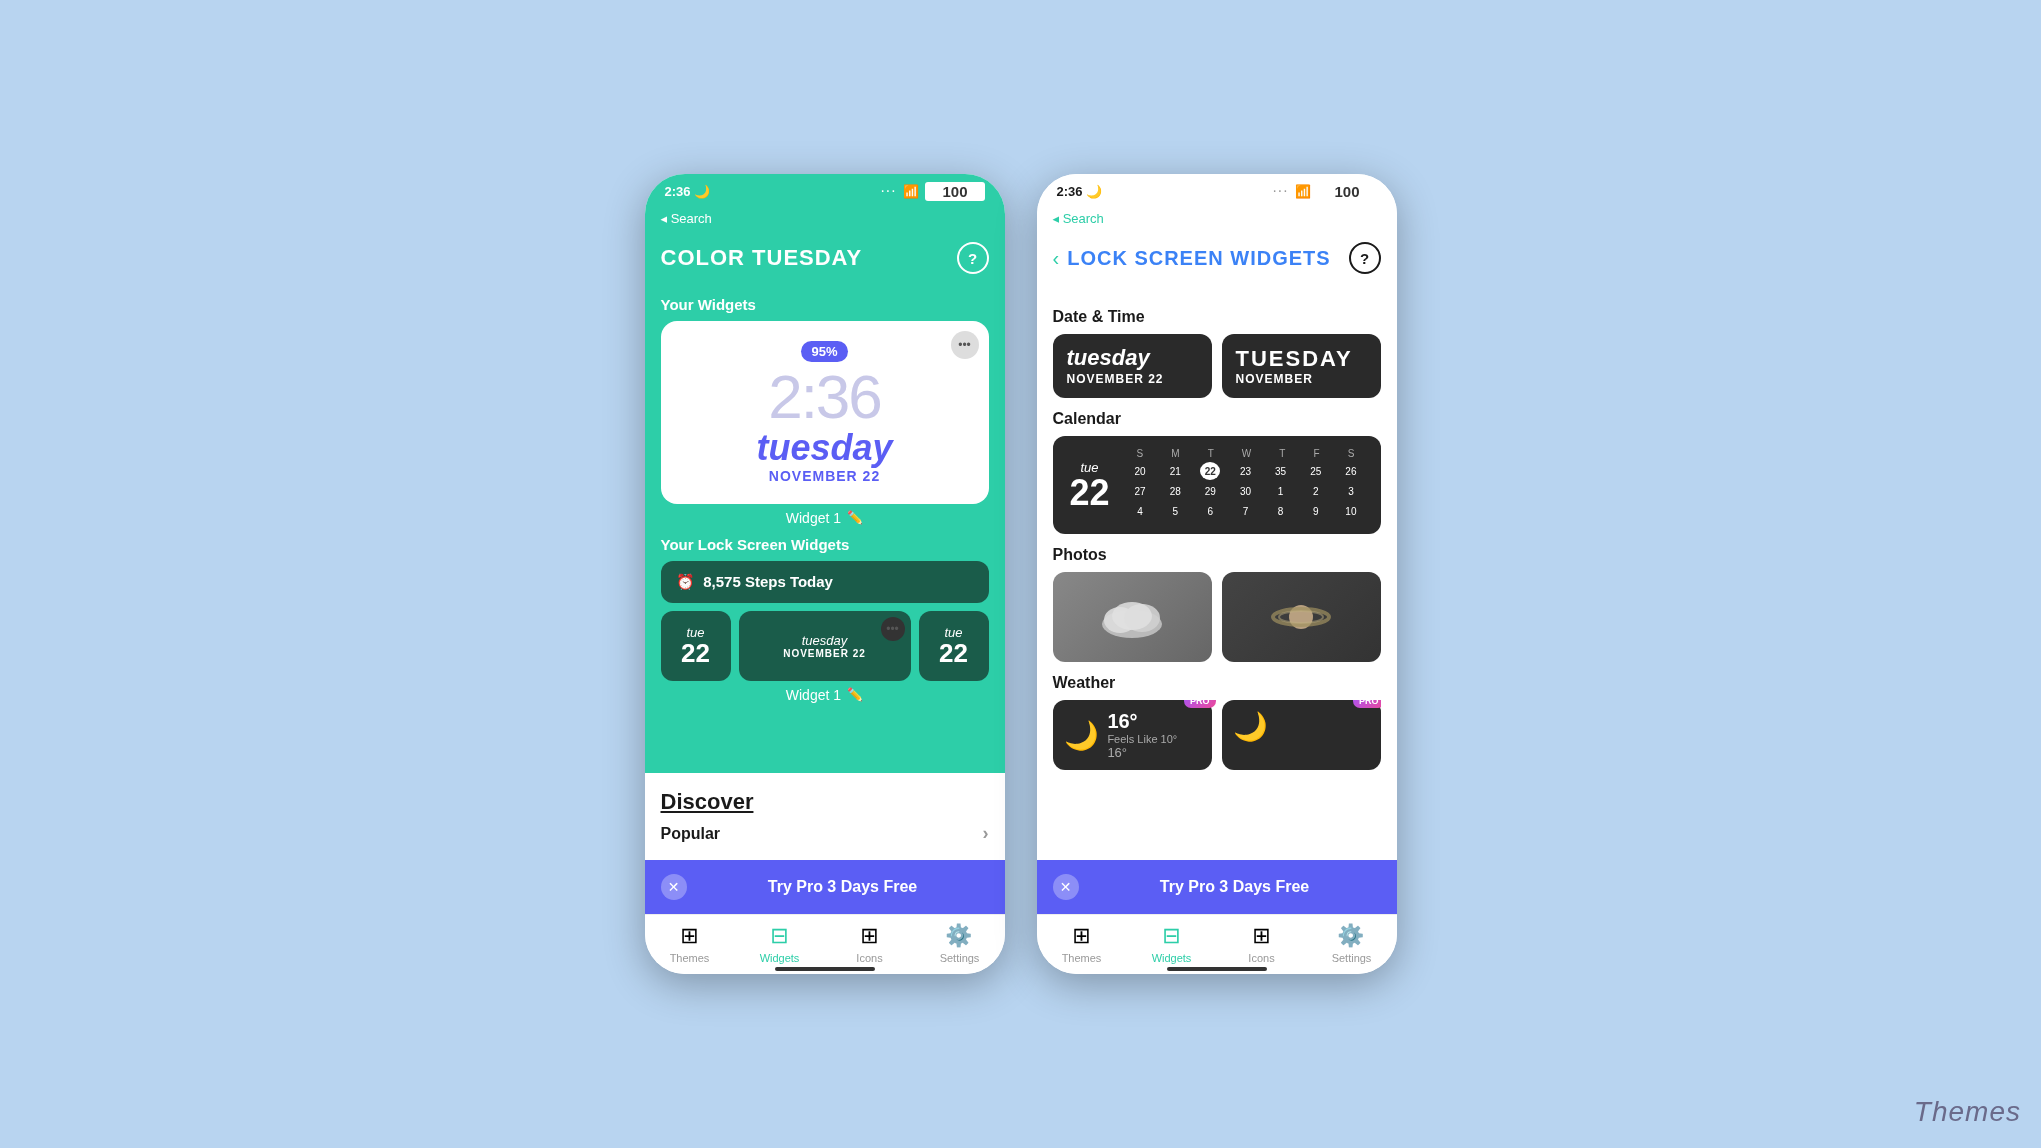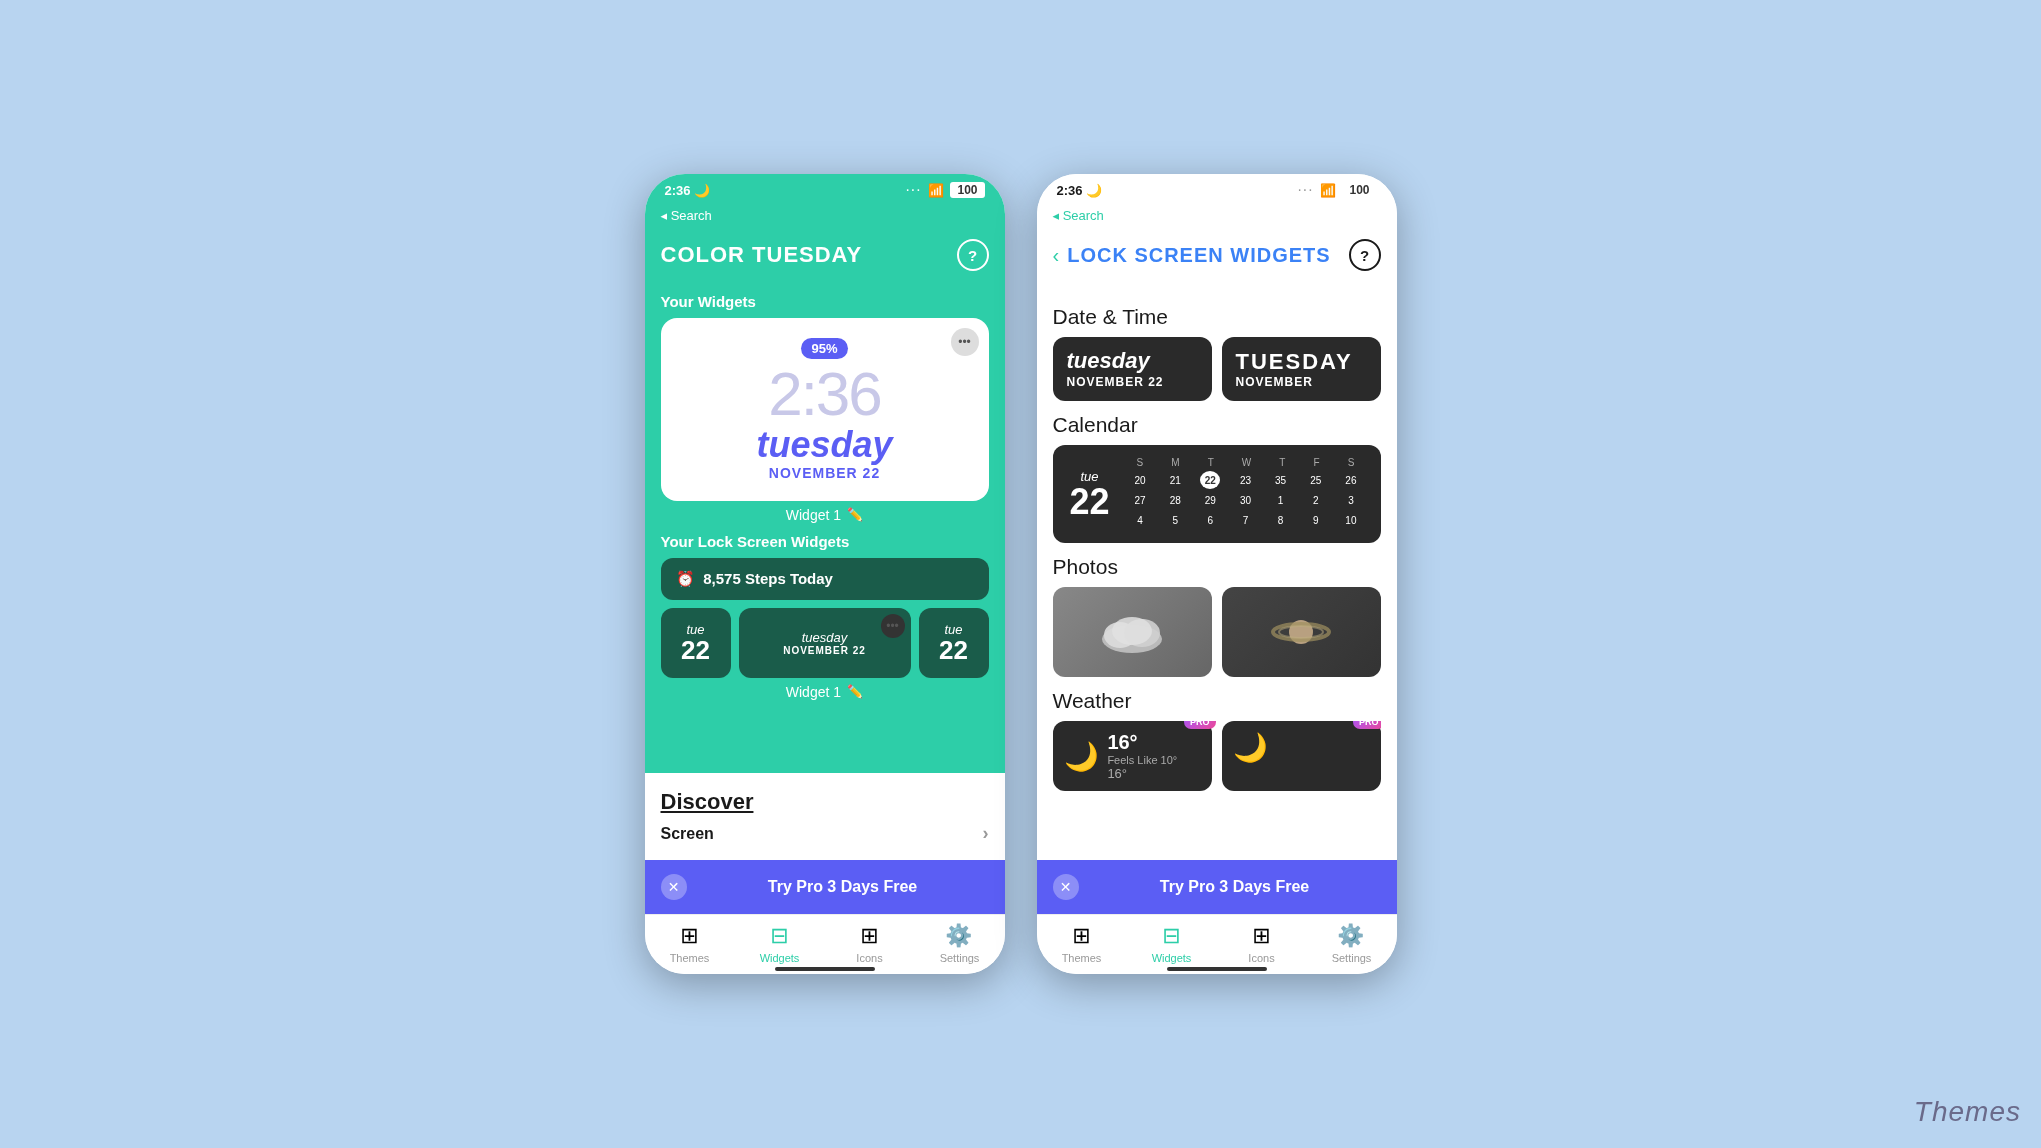--- a/index.html
+++ b/index.html
@@ -37,22 +37,22 @@
       color: white;
       font-size: 13px;
       font-weight: 600;
     }
     .status-left { display: flex; align-items: center; gap: 4px; }
     .status-right { display: flex; align-items: center; gap: 6px; }
     .battery-badge {
       background: white;
       color: #333;
       border-radius: 3px;
-      padding: 1px 7px;
-      font-size: 12px;
+      padding: 1px 17px;
+      font-size: 15px;
       font-weight: 700;
     }
     .back-nav {
       background: #2dcea8;
       padding: 2px 16px 8px;
       color: white;
       font-size: 13px;
     }
     
     .app-header {
@@ -274,22 +274,22 @@
     }
 
     
     .right-scroll {
       flex: 1;
       background: white;
       overflow: hidden;
       padding: 12px 16px;
     }
     .section-header {
-      font-size: 21px;
-      font-weight: 400;
+      font-size: 16px;
+      font-weight: 700;
       color: #1a1a1a;
       margin: 10px 0 8px;
     }
     .widget-grid {
       display: flex;
       gap: 10px;
       margin-bottom: 12px;
       overflow: hidden;
     }
     
@@ -504,21 +504,21 @@
 
       <div class="widget-label-row">
         <span>Widget 1</span>
         <span class="edit-icon">✏️</span>
       </div>
     </div>
 
     <div class="discover-section">
       <div class="discover-title">Discover</div>
       <div class="popular-row">
-        <span>Screen</span>
+        <span>Popular</span>
         <span class="chevron">›</span>
       </div>
     </div>
 
     <div class="try-pro-banner">
       <div class="close-x">✕</div>
       <span class="try-pro-text">Try Pro 3 Days Free</span>
     </div>
 
     <div class="bottom-nav">

